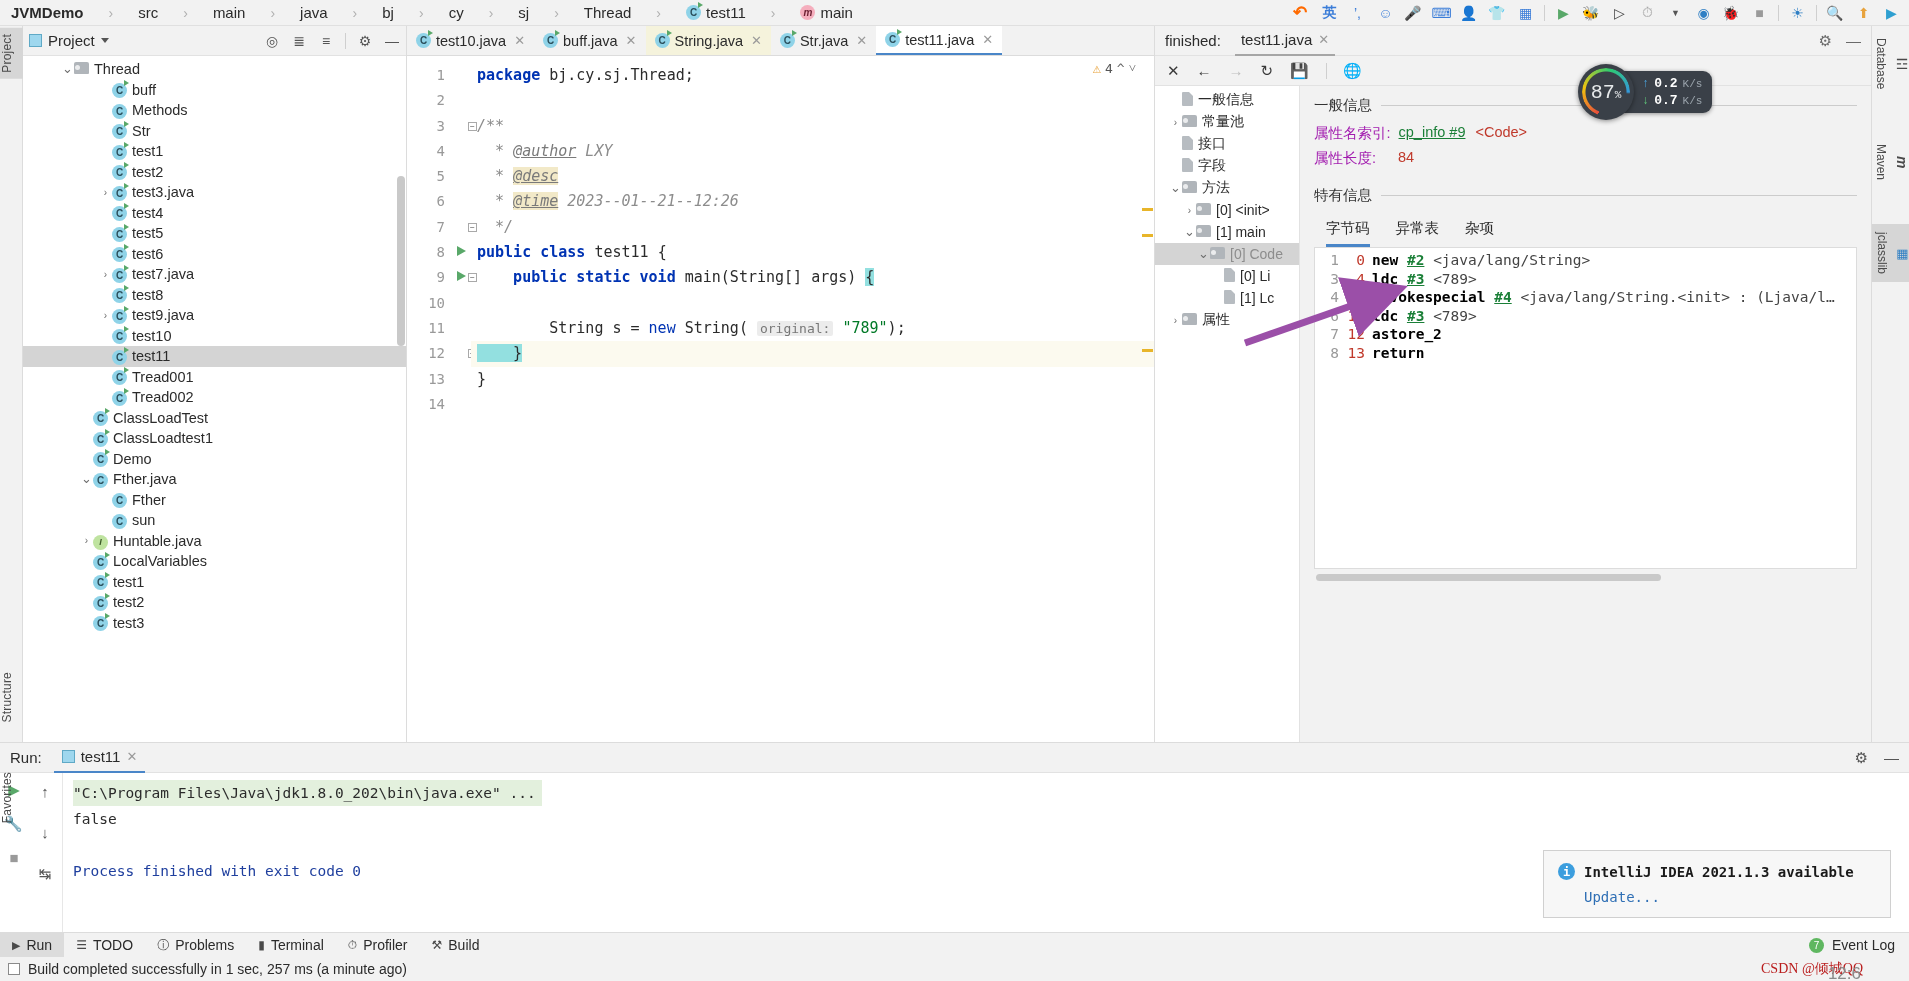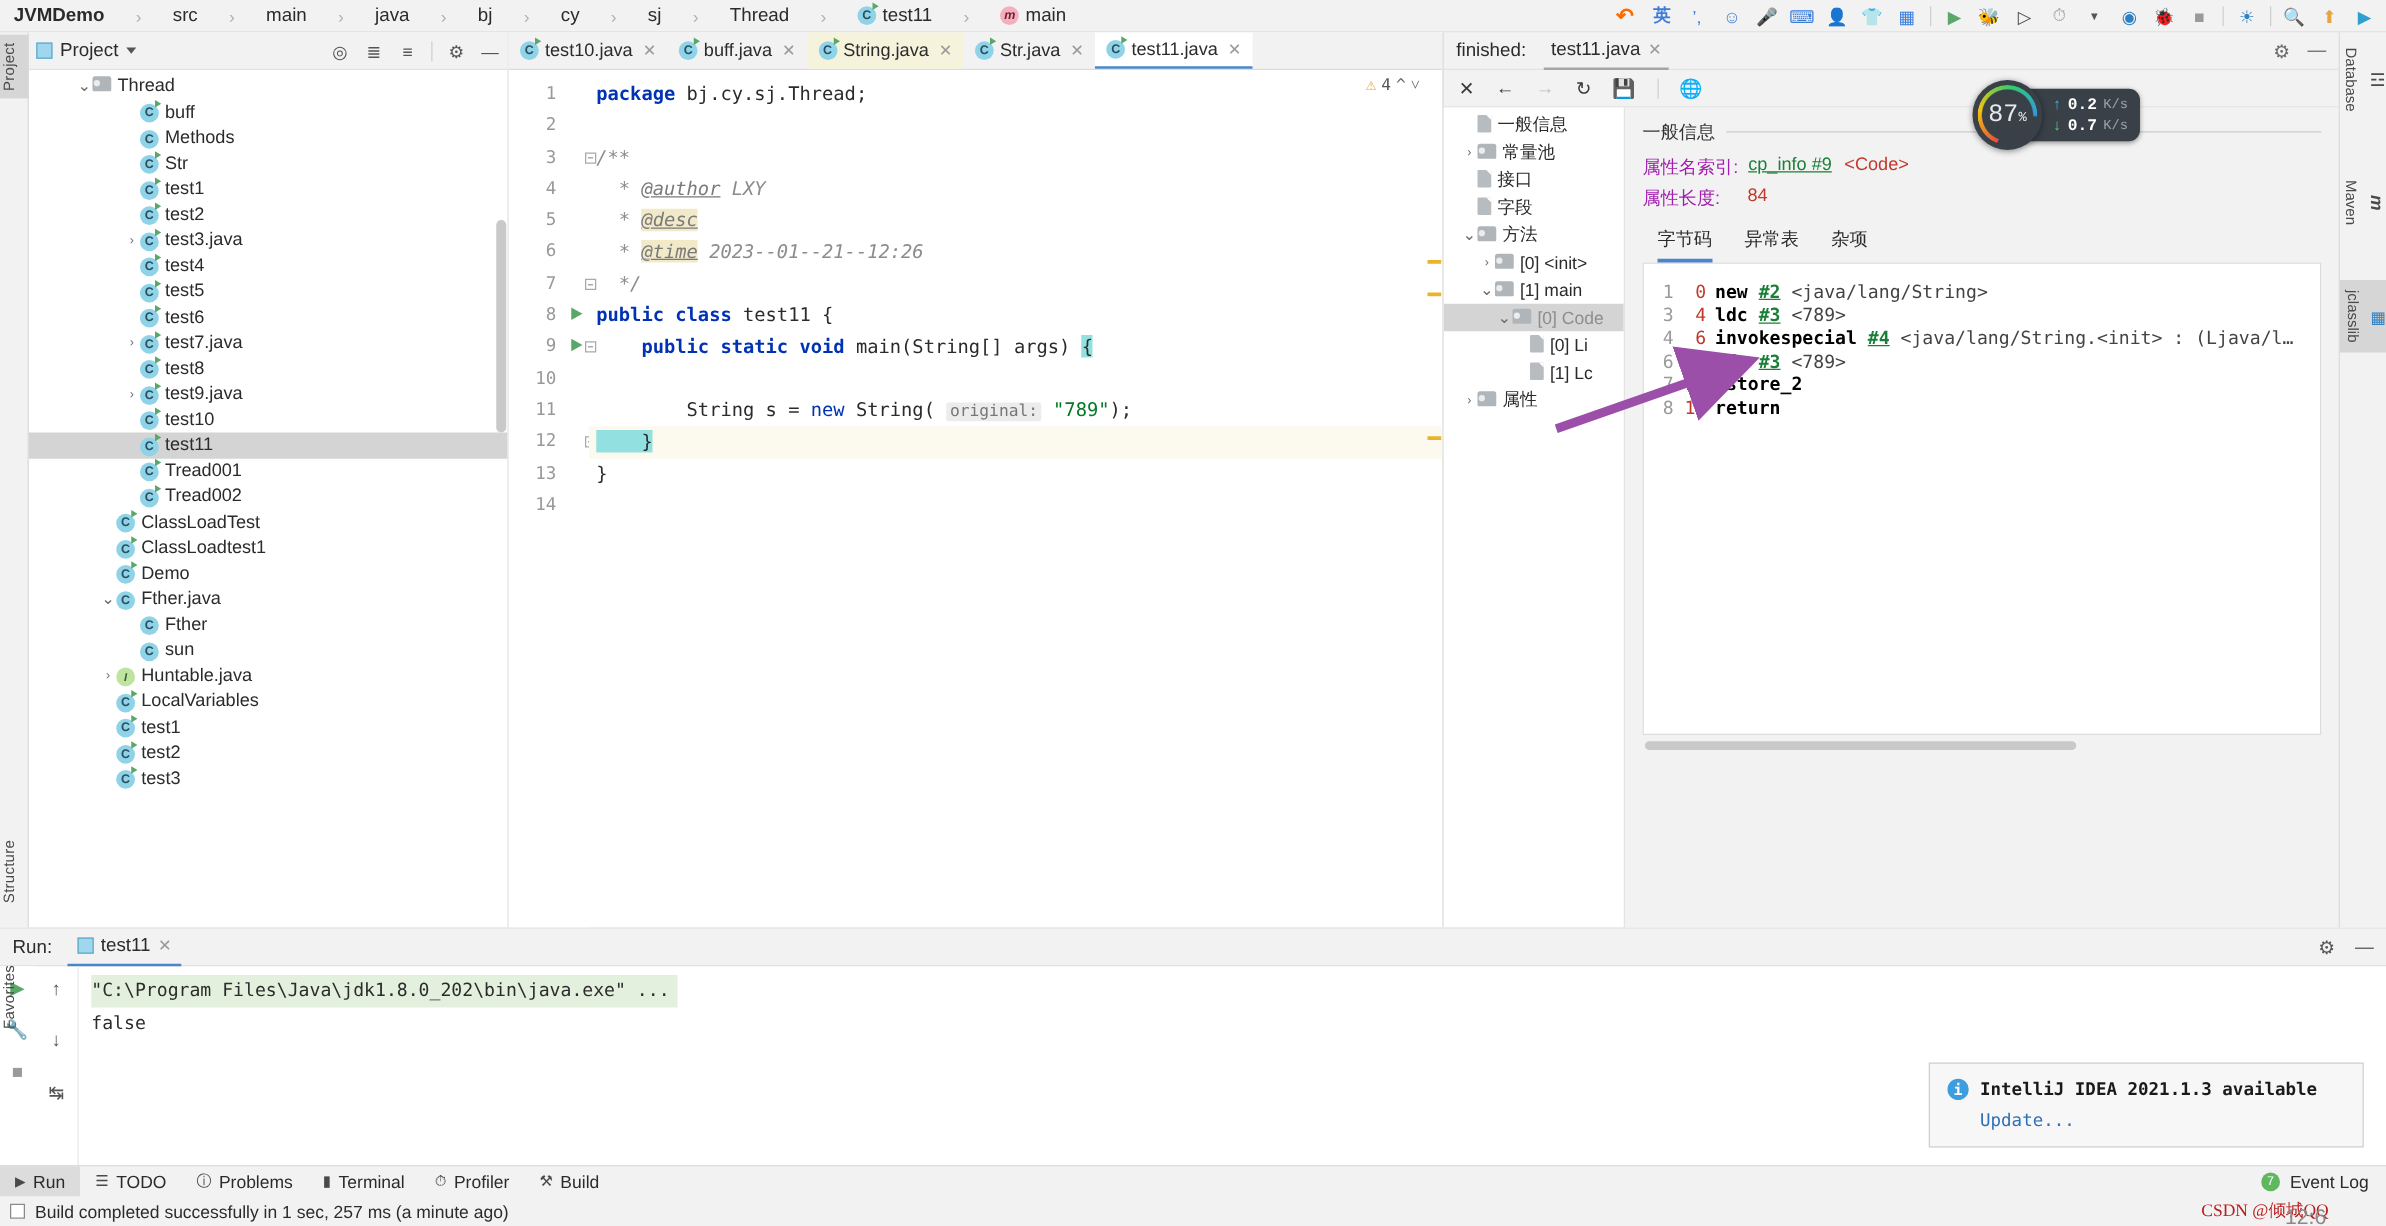--- a/index.html
+++ b/index.html
@@ -119,22 +119,22 @@
   .jcl-detail { flex:1 1 auto; background:#f2f2f2; padding:10px 14px 0 14px; overflow:hidden; position:relative;}
   .sect { display:flex; align-items:center; gap:9px; font-size:14.5px; color:#333; margin-bottom:9px;}
   .sect .rule { flex:1 1 auto; height:1px; background:#cccccc; }
   .kv { display:flex; font-size:14.5px; margin-bottom:6px; }
   .kv .k { color:#a21caf; margin-right:8px; }
   .kv .lnk { color:#1a7f37; text-decoration:underline; margin-right:10px; }
   .kv .v { color:#c0392b; }
   .btabs { display:flex; gap:26px; margin:14px 0 0 12px; font-size:14.5px; }
   .btab { padding-bottom:6px; }
   .btab.sel { border-bottom:3px solid #4a86c8; }
-  .bcode { background:#fff; border:1px solid #dcdcdc; margin-top:0; height:378px; overflow:hidden;
-           font-family:"DejaVu Sans Mono", monospace; font-size:14.5px; padding:14px 0 0 4px;}
+  .bcode { background:#fff; border:1px solid #dcdcdc; margin-top:0; height:322px; overflow:hidden;
+           font-family:"DejaVu Sans Mono", monospace; font-size:14.5px; padding:3px 0 0 4px;}
   .brow { height:18.5px; line-height:18.5px; white-space:nowrap; }
   .bn { color:#9a9a9a; display:inline-block; width:20px; text-align:right; }
   .boff { color:#c0392b; display:inline-block; width:26px; text-align:right; margin-right:7px;}
   .bop { color:#000; font-weight:bold; }
   .bref { color:#1a7f37; text-decoration:underline; font-weight:bold; }
   .bdesc { color:#444; }
   .bscroll { height:7px; background:#c9c9c9; border-radius:4px; width:345px; margin:5px 0 0 2px;}
 
   
   .rightrail { width:38px; flex:0 0 38px; background:#f2f2f2; border-left:1px solid #dcdcdc; position:relative;}
@@ -631,20 +631,24 @@
           </div>
           <div class="kv">
             <span class="k">属性名索引:</span>
             <span class="lnk">cp_info #9</span>
             <span class="v">&lt;Code&gt;</span>
           </div>
           <div class="kv">
             <span class="k">属性长度:</span>
             <span class="v" style="margin-left:14px;">84</span>
           </div>
+          <div class="sect" style="margin-top:18px;">
+            <span>特有信息</span>
+            <span class="rule"></span>
+          </div>
           <div class="btabs" id="jcl-btabs">
               <div class="btab sel">字节码</div>
               <div class="btab">异常表</div>
               <div class="btab">杂项</div>
             </div>
           <div class="bcode" id="jcl-bytecode">
               <div class="brow"><span class="bn">1</span><span class="boff">0</span><span class="bop">new</span> <span class="bref">#2</span> <span class="bdesc">&lt;java/lang/String&gt;</span></div>
               <div class="brow"><span class="bn">3</span><span class="boff">4</span><span class="bop">ldc</span> <span class="bref">#3</span> <span class="bdesc">&lt;789&gt;</span></div>
               <div class="brow"><span class="bn">4</span><span class="boff">6</span><span class="bop">invokespecial</span> <span class="bref">#4</span> <span class="bdesc">&lt;java/lang/String.&lt;init&gt; : (Ljava/l…</span></div>
               <div class="brow"><span class="bn">6</span><span class="boff">10</span><span class="bop">ldc</span> <span class="bref">#3</span> <span class="bdesc">&lt;789&gt;</span></div>
@@ -690,21 +694,21 @@
         <span style="color:#59a869;font-size:15px;">▶</span>
         <span style="color:#3b7dd8;font-size:15px;">🔧</span>
         <span style="color:#9a9a9a;font-size:15px;">■</span>
       </div>
       <div class="run-gutter2">
         <span style="font-size:15px;">↑</span>
         <span style="font-size:15px;">↓</span>
         <span style="font-size:15px;">↹</span>
       </div>
       <div class="console" id="run-console">
-        <div class="cline cmd">"C:\Program Files\Java\jdk1.8.0_202\bin\java.exe" ...</div><div class="cline">false</div><div class="cline"></div><div class="notif">
+        <div class="cline cmd">"C:\Program Files\Java\jdk1.8.0_202\bin\java.exe" ...</div><div class="cline">false</div><div class="cline"></div><div class="cline blue">Process finished with exit code 0</div><div class="notif">
           <div class="notif-title">
             <span class="info-ico">i</span>
             <span>IntelliJ IDEA 2021.1.3 available</span>
           </div>
           <div class="notif-link">Update...</div>
         </div>
       </div>
     </div>
   </div>
 

